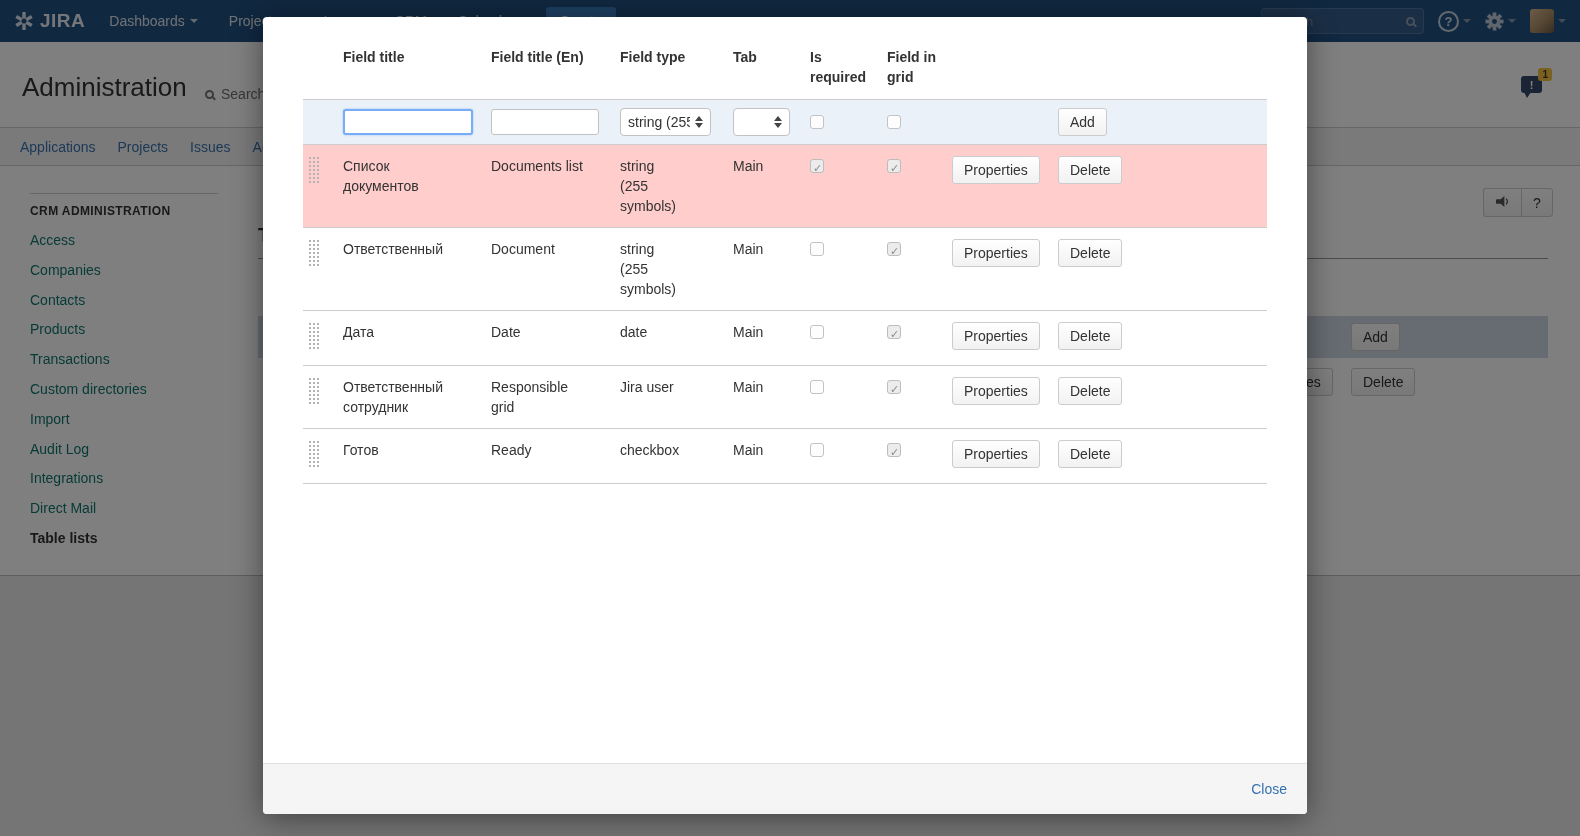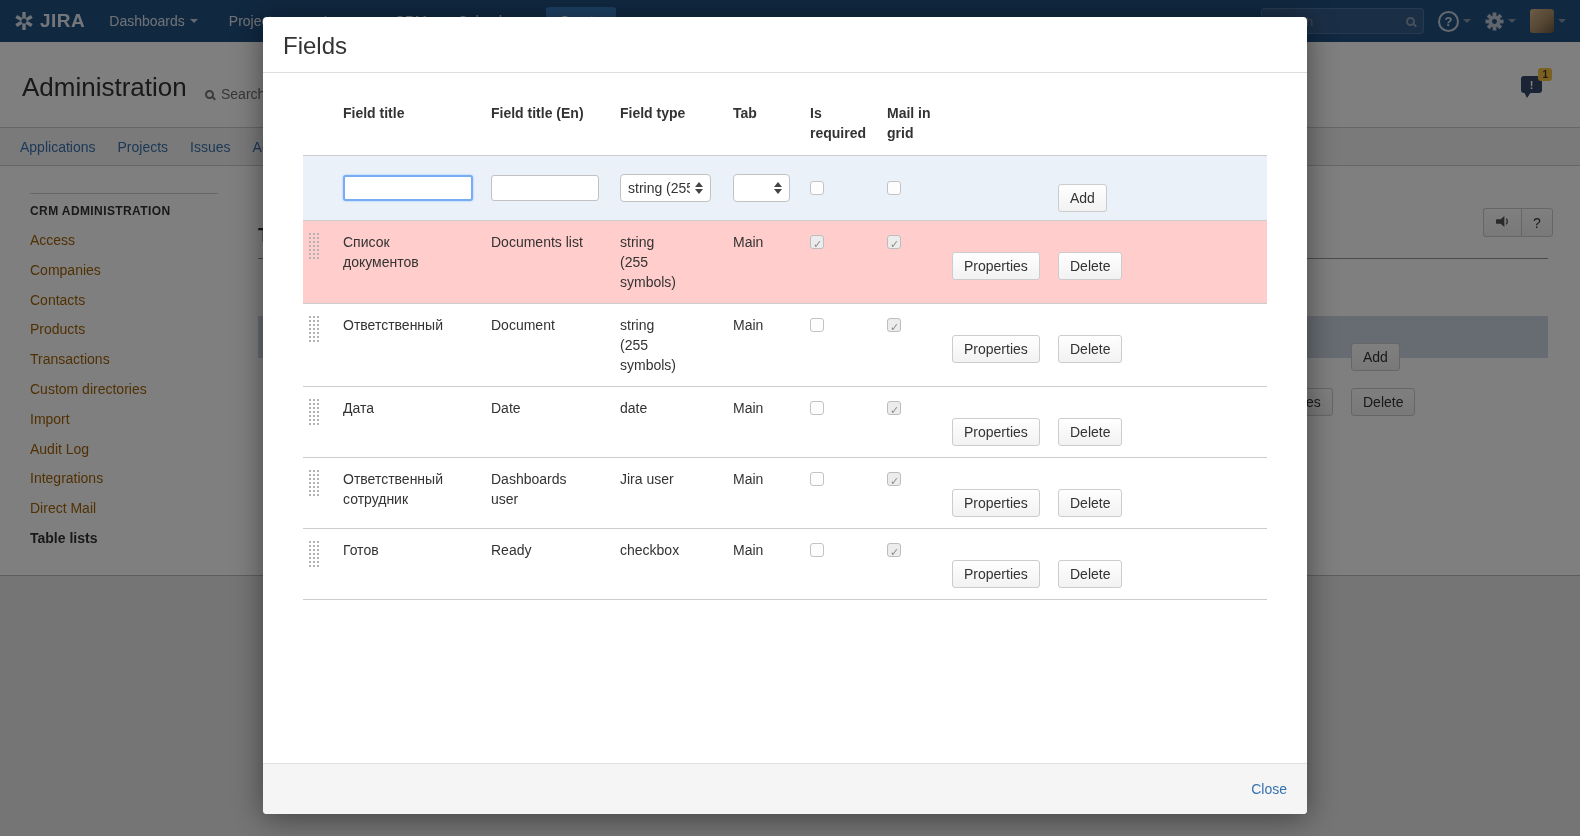--- a/index.html
+++ b/index.html
@@ -55,21 +55,21 @@
   .tabs { position:absolute; left:0; top:128px; right:0; height:38px; background:#f5f5f5;
     border-bottom:1px solid #ccc; display:flex; align-items:center; gap:22px; padding:0 20px; }
   .tabs a { color:#3b73af; font-size:14px; text-decoration:none; white-space:nowrap; }
 
   .sidebar { position:absolute; left:0; top:166px; width:250px; height:409px; background:#fff;
     border-right:1px solid #ccc; }
   .sidebar .divider { position:absolute; left:30px; top:27px; width:188px; border-top:1px solid #ccc; }
   .sidebar .heading { position:absolute; left:30px; top:38px; font-size:12px; font-weight:bold;
     color:#333; letter-spacing:.4px; }
   .sidebar .list { position:absolute; left:30px; top:60px; }
-  .sidebar .list a { display:block; line-height:29.8px; font-size:14px; color:#a16207;
+  .sidebar .list a { display:block; line-height:29.8px; font-size:14px; color:#0f766e;
     text-decoration:none; white-space:nowrap; }
   .sidebar .list a.active { color:#333; font-weight:bold; }
 
   .bg-main { position:absolute; left:237px; top:166px; right:0; height:409px; background:#fff; }
   .bg-heading { position:absolute; left:21px; top:58px; font-size:20px; font-weight:bold; color:#333; }
   .bg-btngroup { position:absolute; left:1246px; top:22px; display:flex; }
   .bg-btngroup .btn { border-radius:0; height:29px; }
   .bg-btngroup .btn:first-child { border-radius:3px 0 0 3px; border-right:none; }
   .bg-btngroup .btn:last-child { border-radius:0 3px 3px 0; }
   .bg-divider { position:absolute; left:21px; right:32px; top:92px; border-top:1px solid #999; }
@@ -101,21 +101,21 @@
   table.fields tbody tr:last-child { border-bottom:1px solid #ccc; }
   tr.add-row { background:#eaf1f9; }
   tr.add-row td { padding:8px 8px 8px 0; vertical-align:middle; }
   tr.field-row td { padding:11px 8px 11px 0; vertical-align:top; line-height:20px; }
   tr.field-row.highlight { background:#ffcdcb; }
   .wrap { display:inline-block; }
   .w105 { max-width:105px; } .w90 { max-width:92px; } .w66 { max-width:66px; }
 
   .btn { background:linear-gradient(to bottom,#ffffff,#f2f2f2); border:1px solid #ccc;
     border-radius:3px; color:#333; font-size:14px; padding:5px 11px; cursor:pointer;
-    font-family:"Liberation Sans",sans-serif; white-space:nowrap;margin-top:20px; }
+    font-family:"Liberation Sans",sans-serif; white-space:nowrap; }
   .inp { width:130px; height:26px; border:1px solid #c2c2c2; border-radius:3px; background:#fff;
     padding:0 6px; font-size:14px; font-family:"Liberation Sans",sans-serif; outline:none; }
   .inp.en { width:108px; }
   .inp.focused { border:2px solid #78acf5; box-shadow:0 0 2px rgba(76,154,255,.6); }
   .sel { height:28px; background:#fff; border:1px solid #c2c2c2; border-radius:4px;
     display:inline-flex; align-items:center; justify-content:space-between; padding:0 7px;
     font-size:14px; color:#333; cursor:pointer; }
   .sel.type { width:91px; } .sel.tab { width:57px; }
   .sel .val { overflow:hidden; white-space:nowrap; }
   .spin { display:flex; flex-direction:column; gap:2px; margin-left:5px; flex:none; }
@@ -252,23 +252,20 @@
     <button class="btn bg-propbtn">Properties</button>
     <button class="btn bg-delbtn">Delete</button>
   </div>
 
   <div class="bg-bottom"></div>
 </div>
 
 <div class="blanket"></div>
 
 <div class="modal">
-  <div class="modal-header">
-    <span class="modal-title">Fields</span>
-  </div>
 
   <div class="modal-body">
     <table class="fields">
       <colgroup>
         <col style="width:40px">
           <col style="width:148px">
           <col style="width:129px">
         <col style="width:113px">
           <col style="width:77px">
           <col style="width:77px">
@@ -277,21 +274,21 @@
           <col style="width:209px">
       </colgroup>
       <thead>
         <tr>
           <th></th>
           <th>Field title</th>
           <th>Field title (En)</th>
           <th>Field type</th>
           <th>Tab</th>
           <th>Is required</th>
-          <th>Mail in grid</th>
+          <th>Field in grid</th>
           <th></th>
           <th></th>
         </tr>
       </thead>
       <tbody>
         <tr class="add-row">
           <td></td>
           <td><input class="inp focused" value="" style=""></td>
           <td><input class="inp en" value="" style=""></td>
           <td><span class="sel type">
@@ -346,21 +343,21 @@
           <td><span>Main</span></td>
           <td><span class="cb cb-required"></span></td>
           <td><span class="cb cb-grid checked"></span></td>
           <td><button class="btn">Properties</button></td>
           <td><button class="btn">Delete</button></td>
         </tr>
 
         <tr class="field-row">
           <td><span class="drag"></span></td>
           <td><span class="wrap w105">Ответственный сотрудник</span></td>
-          <td><span class="wrap w90">Dashboards user</span></td>
+          <td><span class="wrap w90">Responsible grid</span></td>
           <td><span class="wrap w66">Jira user</span></td>
           <td><span>Main</span></td>
           <td><span class="cb cb-required"></span></td>
           <td><span class="cb cb-grid checked"></span></td>
           <td><button class="btn">Properties</button></td>
           <td><button class="btn">Delete</button></td>
         </tr>
 
         <tr class="field-row">
           <td><span class="drag"></span></td>

